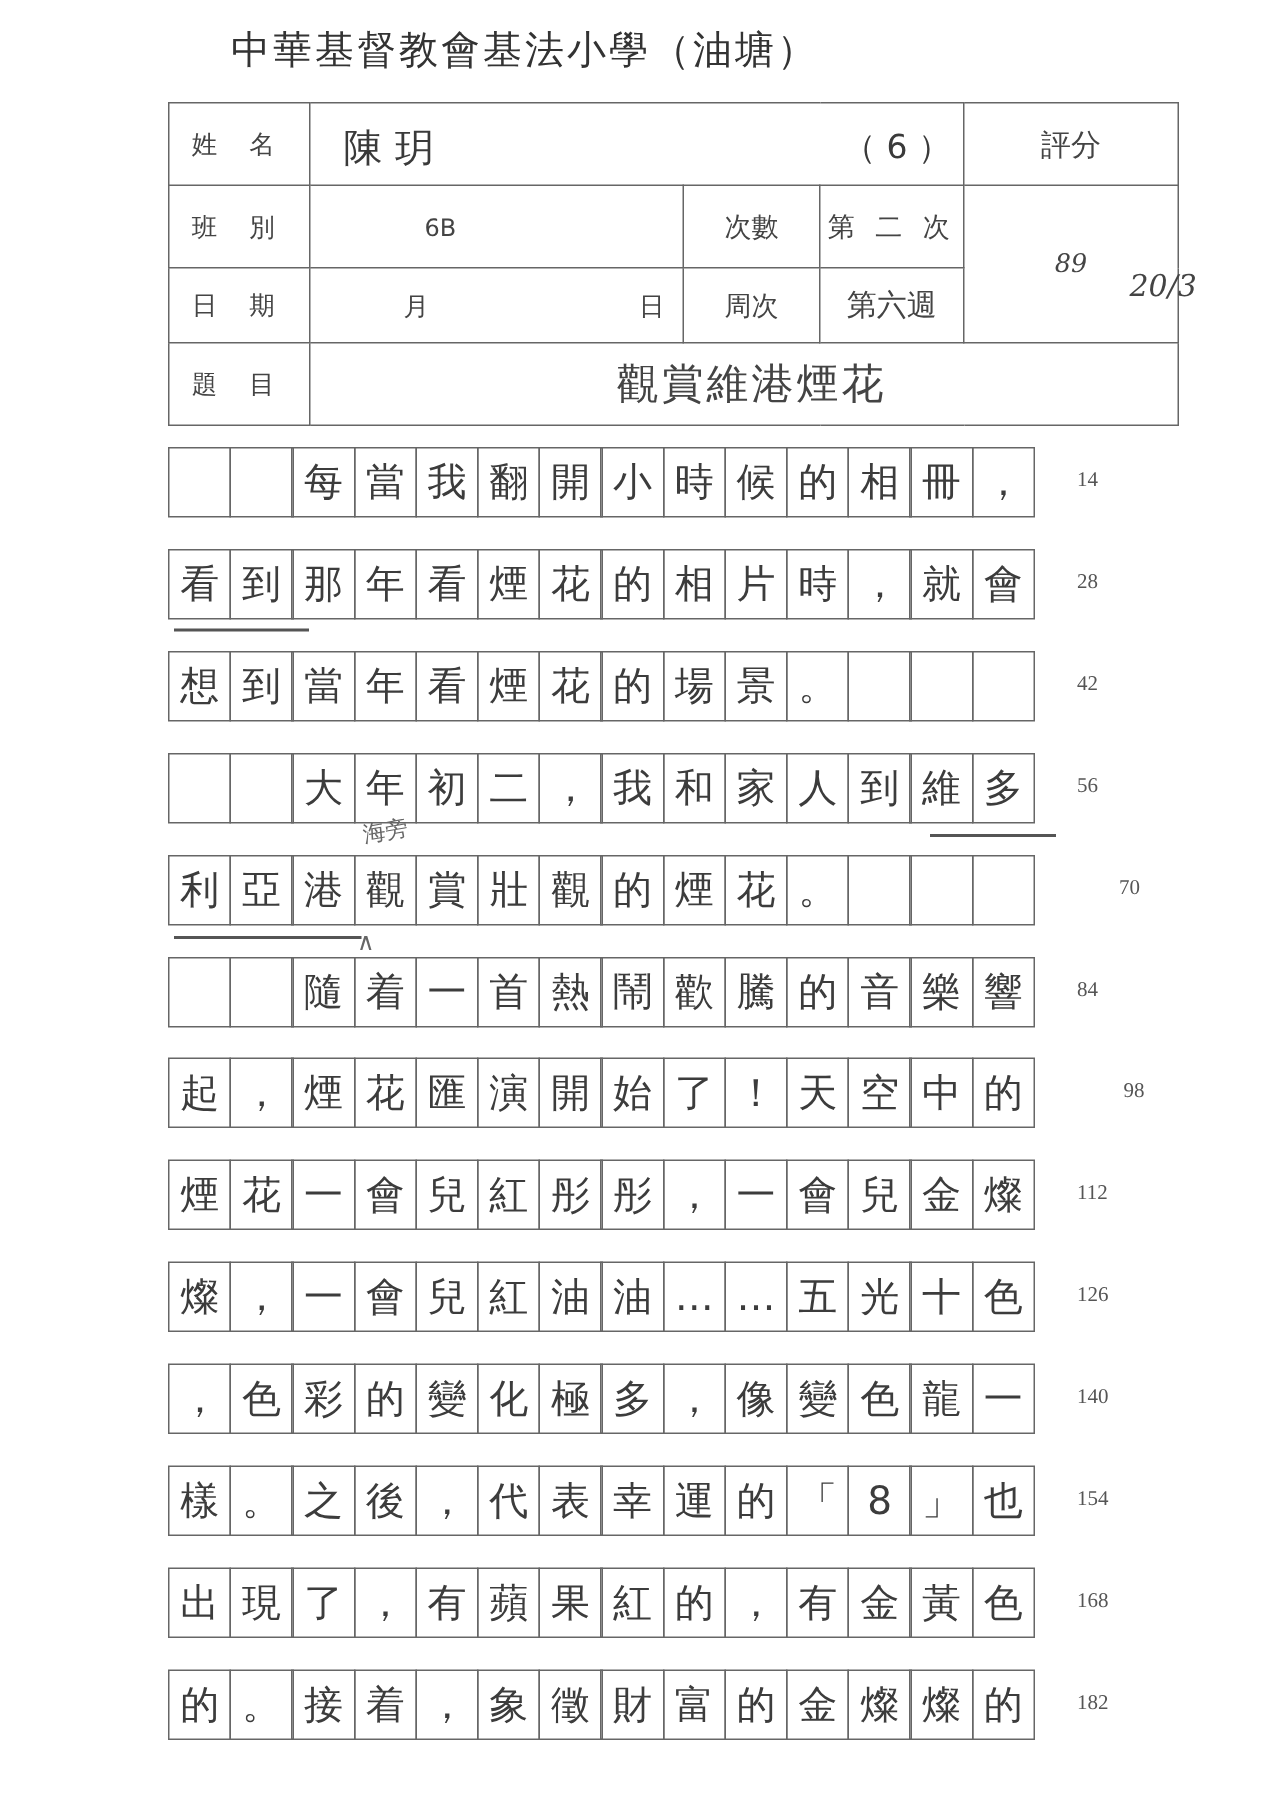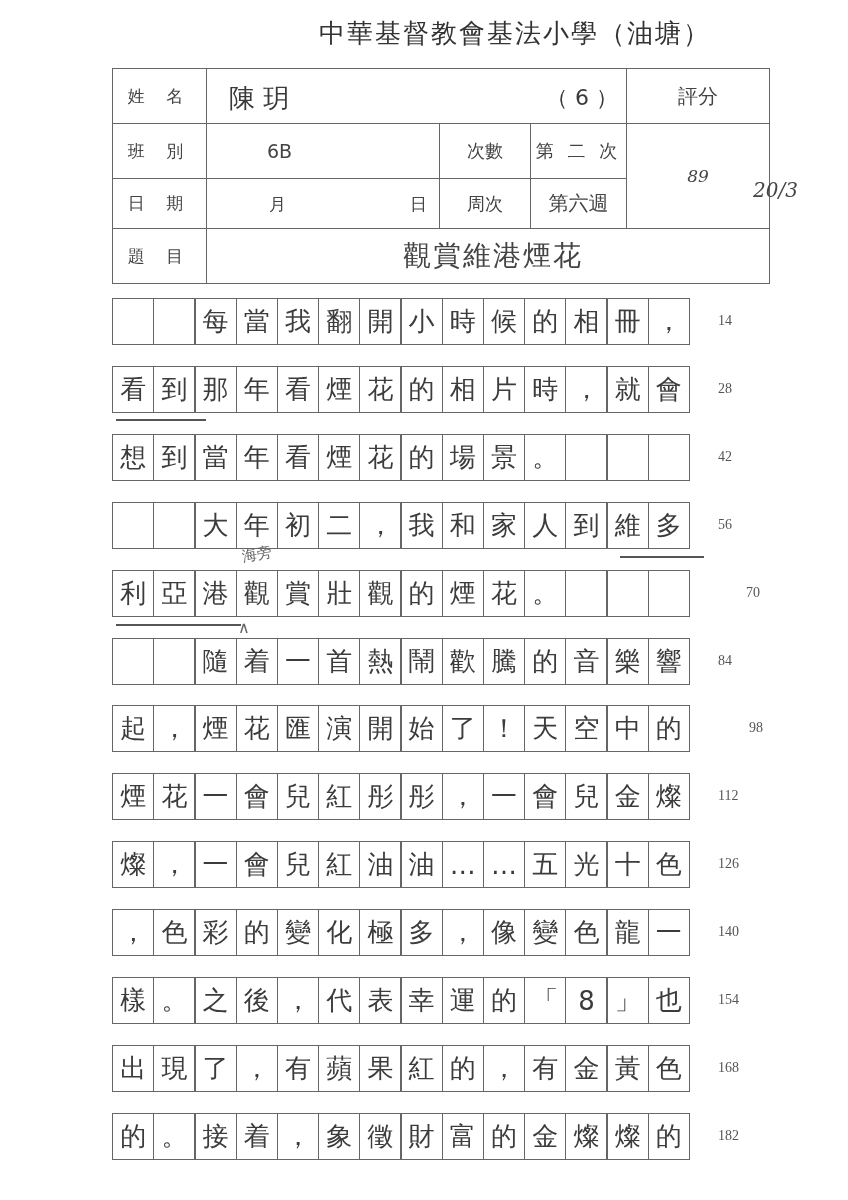--- a/index.html
+++ b/index.html
@@ -1,21 +1,21 @@
 <!DOCTYPE html>
 <html><head>
 <meta charset="utf-8">
 <style>
   html, body { margin: 0; padding: 0; }
   body {
     width: 848px; height: 1200px; background: #ffffff; position: relative; overflow: hidden;
     font-family: "DejaVu Serif", serif; color: #2a2a2a;
   }
   .school-title {
-    position: absolute; top: 16px; left: 11px; width: 700px; text-align: right;
+    position: absolute; top: 16px; left: 0; width: 700px; text-align: center;
     font-size: 26px; letter-spacing: 2px; color: #333;
   }
   .hdr { position: absolute; border-collapse: collapse; left: 112px; top: 68px; }
   .hdr td { border: 1.5px solid #666; padding: 0; font-size: 17px; color: #444; }
   .lbl { text-align: center; letter-spacing: 8px; }
   .hand { font-family: "DejaVu Sans", sans-serif; color: #3a3a3a; }
   .hand-light { color: #777; text-align: center; }
   .score { font-family: "DejaVu Serif", serif; font-size: 58px; font-style: italic; color: #333; text-align:center; }
   .side-note { position: absolute; left: 705px; top: 178px; font-size: 20px; font-style: italic; color: #444; font-family: "DejaVu Serif", serif; margin-left: 48px; }
   .grid-row { position: absolute; left: 112px; height: 47px; display: flex; }
@@ -40,21 +40,21 @@
       <tr style="height:55px">
     <td class="lbl" style="width:93px">姓 名</td>
     <td colspan="3" style="width:357px; position:relative">
       <span class="hand" style="position:absolute; left:22px; top:12px; font-size:26px">陳 玥</span>
       <span class="hand" style="position:absolute; right:8px; top:14px; font-size:22px">（ 6 ）</span>
     </td>
     <td style="width:142px; text-align:center; font-size:20px">評分</td>
   </tr>
   <tr style="height:55px">
     <td class="lbl">班 別</td>
-    <td style="width:172px; padding-left:60px; font-size:19px" class="hand">6B</td>
+    <td style="width:172px; padding-left:76px; font-size:16px" class="hand">6B</td>
     <td style="width:90px; text-align:center; font-size:18px">次數</td>
     <td style="width:95px; text-align:center; font-size:18px; letter-spacing:4px">第 二 次</td>
     <td rowspan="2" class="score">89</td>
   </tr>
   <tr style="height:50px">
     <td class="lbl">日 期</td>
     <td style="position:relative">
       <span style="position:absolute; left:62px; top:14px">月</span>
       <span style="position:absolute; right:12px; top:14px">日</span>
     </td>

